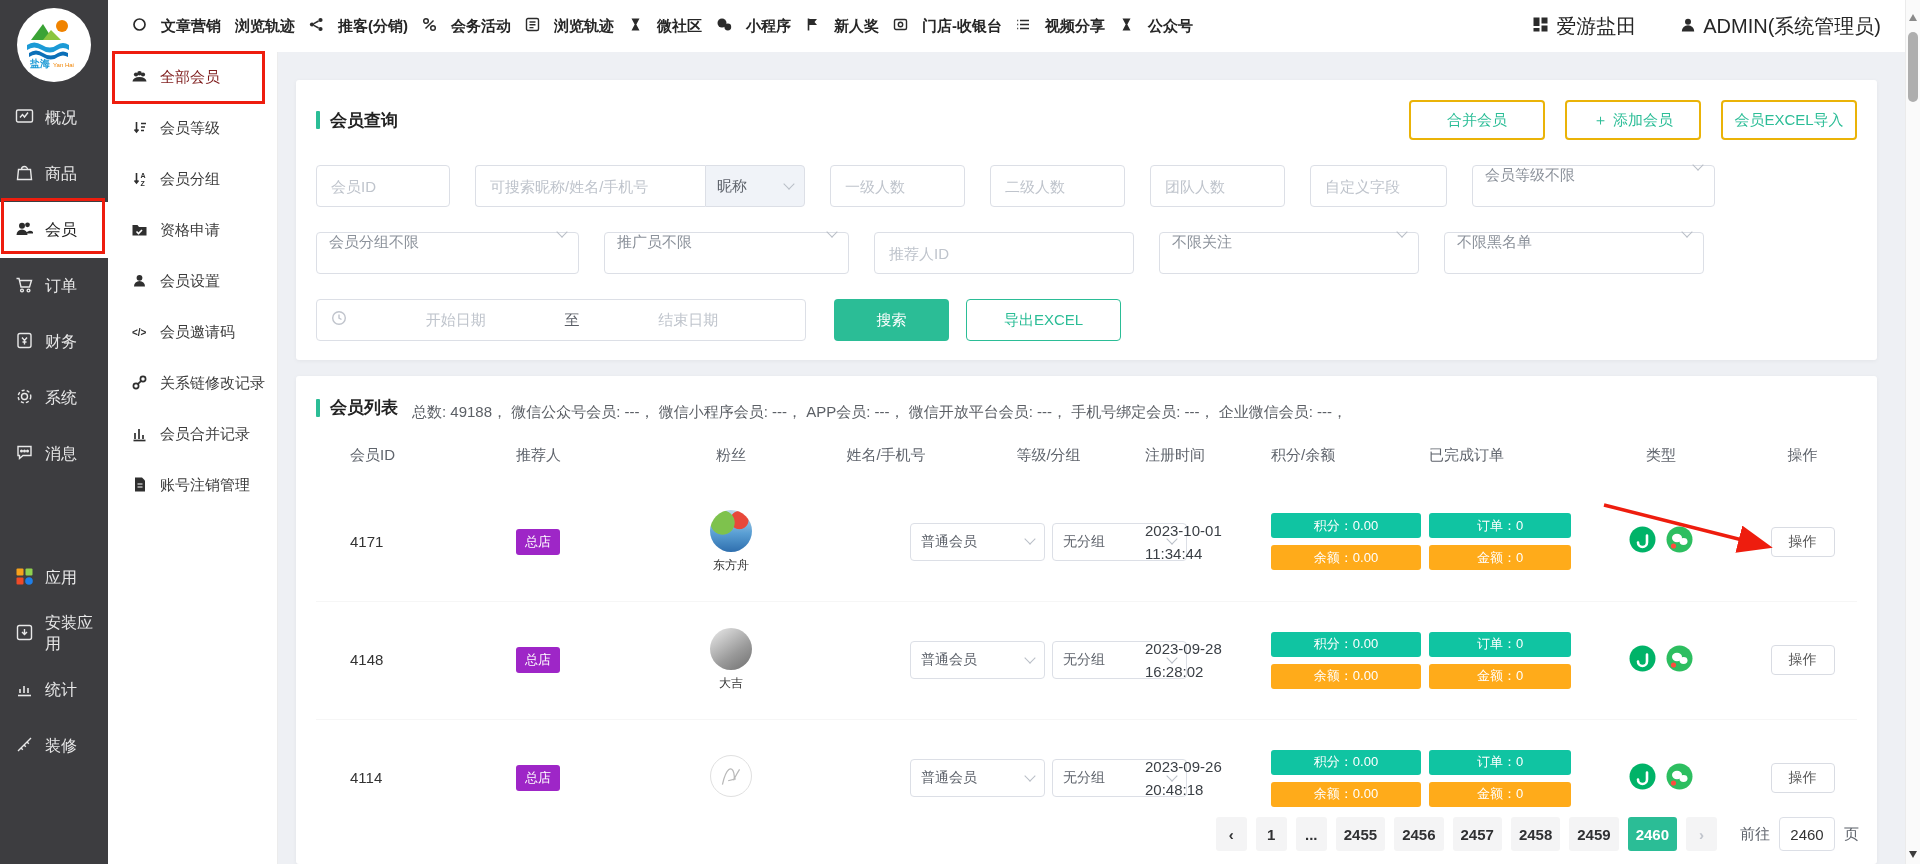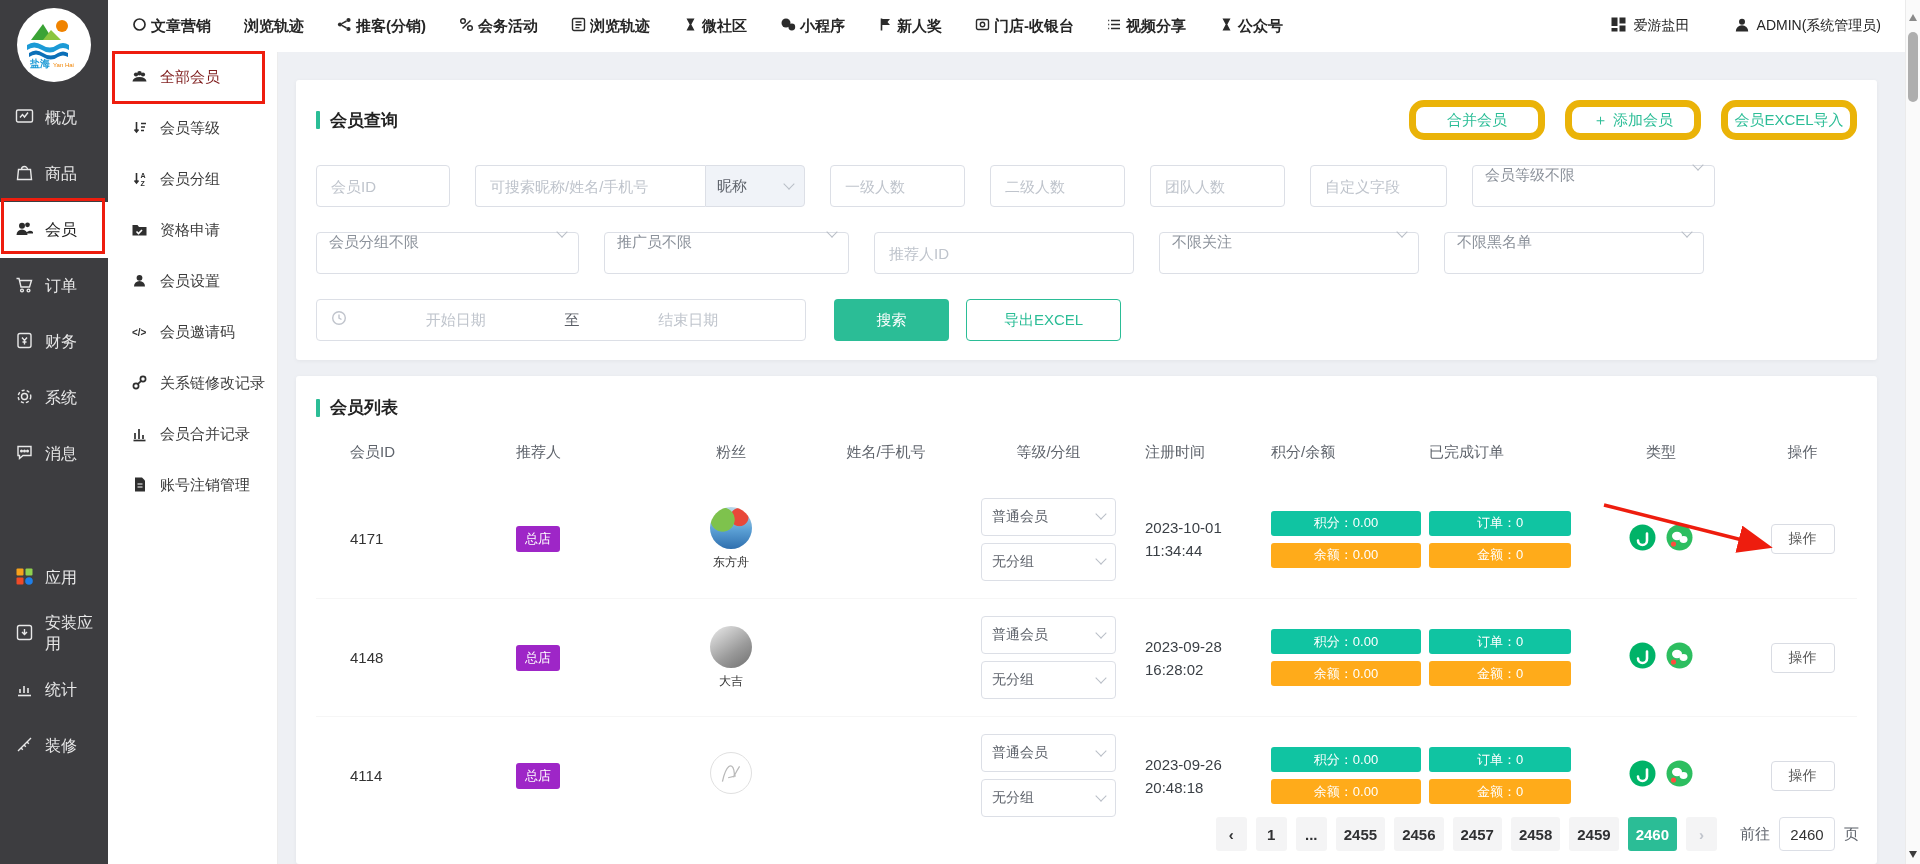--- a/index.html
+++ b/index.html
@@ -15,33 +15,33 @@
   .snav-item.active{background:#fff;color:#222}
   .snav-spacer{height:68px}
 
   
   .sub-sidebar{position:absolute;left:108px;top:52px;bottom:0;width:170px;background:#fff;border-right:1px solid #ececec;z-index:4}
   .sub-item{height:51px;display:flex;align-items:center;padding-left:23px;gap:12px;font-size:15px;color:#3c3c3c;cursor:pointer;white-space:nowrap}
   .sub-item.active{font-weight:normal;color:#7f1d1d}
 
   
   .topnav{position:absolute;left:108px;top:0;right:15px;height:52px;background:#fff;display:flex;align-items:center;padding:0 24px;z-index:3}
-  .tn-item{display:flex;align-items:center;gap:4px;margin-right:33px;font-size:15px;font-weight:bold;color:#262626;cursor:pointer;white-space:nowrap}
+  .tn-item{display:flex;align-items:center;gap:14px;margin-right:14px;font-size:15px;font-weight:bold;color:#262626;cursor:pointer;white-space:nowrap}
   .topnav-right{margin-left:auto;display:flex;align-items:center;gap:44px}
-  .tn-right-item{display:flex;align-items:center;gap:7px;font-size:14px;color:#262626;cursor:pointer;white-space:nowrap}
+  .tn-right-item{display:flex;align-items:center;gap:7px;font-size:20px;color:#262626;cursor:pointer;white-space:nowrap}
 
   
   .content{position:absolute;left:278px;top:52px;right:15px;bottom:0;background:#eef0f4;padding:28px 28px 0 18px;overflow:hidden}
   .panel{background:#fff;border-radius:3px;box-shadow:0 1px 4px rgba(0,0,0,.05)}
   .panel-query{height:280px;padding:20px 20px 0;margin-bottom:16px;position:relative}
   .pq-head{display:flex;align-items:center;height:40px}
   .panel-title{display:flex;align-items:center;gap:10px;font-size:17px;font-weight:bold;color:#222}
   .title-bar{width:4px;height:18px;background:#2bbd96;border-radius:1px}
   .pq-actions{margin-left:auto;display:flex;gap:20px}
-  .btn-outline{height:40px;min-width:136px;padding:0 4px;border:7px solid #eab308;color:#2bbd96;background:#fff;border-radius:15px;font-size:15px;display:flex;align-items:center;justify-content:center;gap:5px;cursor:pointer;white-space:nowrap}
+  .btn-outline{height:40px;min-width:136px;padding:0 4px;border:2px solid #eab308;color:#2bbd96;background:#fff;border-radius:4px;font-size:15px;display:flex;align-items:center;justify-content:center;gap:5px;cursor:pointer;white-space:nowrap}
 
   .form-row{display:flex;margin-top:25px;gap:25px;align-items:center}
   .input{height:42px;border:1px solid #dcdfe6;border-radius:4px;font-size:15px;color:#333;padding:0 14px;outline:none;background:#fff}
   .input::placeholder{color:#bfc4cc}
   .sel{height:42px;border:1px solid #dcdfe6;border-radius:4px;display:flex;align-items:flex-start;justify-content:space-between;padding:0 12px;font-size:15px;color:#8b919a;background:#fff;cursor:pointer}
   .caret{width:8px;height:8px;border-right:1.6px solid #b9bec7;border-bottom:1.6px solid #b9bec7;transform:rotate(45deg);margin-top:-5px;flex:0 0 auto}
   .kw{display:flex;width:330px}
   .kw input{flex:1;border-radius:4px 0 0 4px;border-right:none;width:100%}
   .kw-type{width:100px;background:#f0f3f8;border:1px solid #dcdfe6;border-radius:0 4px 4px 0;display:flex;align-items:center;justify-content:space-between;padding:0 11px;font-size:15px;color:#5f646c;cursor:pointer}
   .date-range{width:490px;height:42px;border:1px solid #dcdfe6;border-radius:4px;display:flex;align-items:center;padding:0 14px;gap:6px;background:#fff;cursor:pointer}
@@ -69,21 +69,21 @@
   .c9{width:180px;display:flex;justify-content:center}
   .c10{width:103px;display:flex;justify-content:center}
   .id-text{font-size:15px;color:#333}
   .badge-shop{display:inline-block;background:#9e26c7;color:#fff;font-size:13px;padding:4px 9px;border-radius:3px}
   .fan{display:flex;flex-direction:column;align-items:center;gap:5px}
   .av{width:42px;height:42px;border-radius:50%;overflow:hidden;flex:0 0 auto}
   .av1{background:radial-gradient(circle at 30% 30%,#7ec24d 0 28%,transparent 30%),radial-gradient(circle at 70% 24%,#e8483a 0 20%,transparent 22%),linear-gradient(180deg,#bcd9ea 0%,#5a9fd4 55%,#2f6fae 100%)}
   .av2{background:linear-gradient(145deg,#ececec,#9a9a9a 60%,#6f6f6f)}
   .av3{background:#fff;border:1px solid #e0e0e0;display:flex;align-items:center;justify-content:center}
   .fan-name{font-size:12px;color:#333}
-  .lvlgrp{display:flex;flex-direction:column;gap:7px;align-items:center}
+  .lvlgrp{display:flex;gap:7px;align-items:center}
   .rsel{width:135px;height:38px;border:1px solid #dcdfe6;border-radius:4px;display:flex;align-items:center;justify-content:space-between;padding:0 10px;font-size:14px;color:#5f646c;background:#fff;cursor:pointer}
   .regtime{font-size:15px;color:#3a3f45;line-height:23px}
   .badge-col{display:flex;flex-direction:column;gap:7px}
   .pill{min-width:118px;height:25px;display:inline-flex;align-items:center;justify-content:center;padding:0 10px;border-radius:3px;color:#fff;font-size:13px}
   .pill.small{min-width:86px}
   .pill.teal{background:#10c4a2}
   .pill.orange{background:#ffab1a}
   .typeicons{display:flex;gap:10px;align-items:center}
   .btn-op{width:64px;height:30px;background:#fff;border:1px solid #d9dce3;border-radius:4px;font-size:14px;color:#555;display:flex;align-items:center;justify-content:center;cursor:pointer}
 
@@ -447,20 +447,21 @@
         <button class="btn-export">导出EXCEL</button>
       </div>
     </div>
 
     <div class="panel panel-list">
       <div class="pl-head">
         <div class="panel-title">
           <span class="title-bar"></span>
           <span>会员列表</span>
         </div>
+        <div class="stats">总数: 49188，  微信公众号会员: ---，  微信小程序会员: ---，  APP会员: ---，  微信开放平台会员: ---，  手机号绑定会员: ---，  企业微信会员: ---，</div>
       </div>
 
       <div class="thead">
         <div class="c1">会员ID</div>
         <div class="c2">推荐人</div>
         <div class="c3">粉丝</div>
         <div class="c4">姓名/手机号</div>
         <div class="c5">等级/分组</div>
         <div class="c6">注册时间</div>
         <div class="c7">积分/余额</div>

